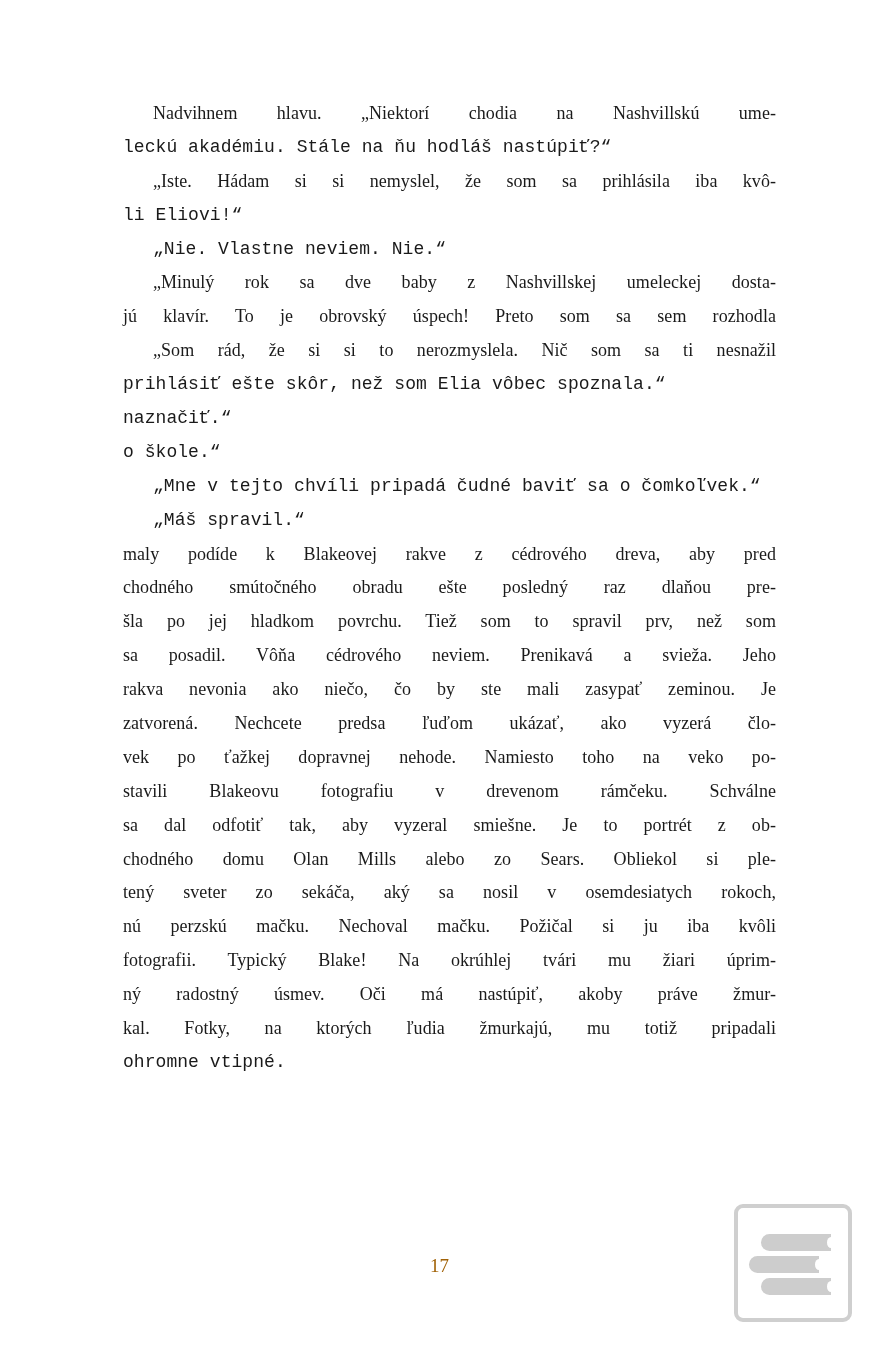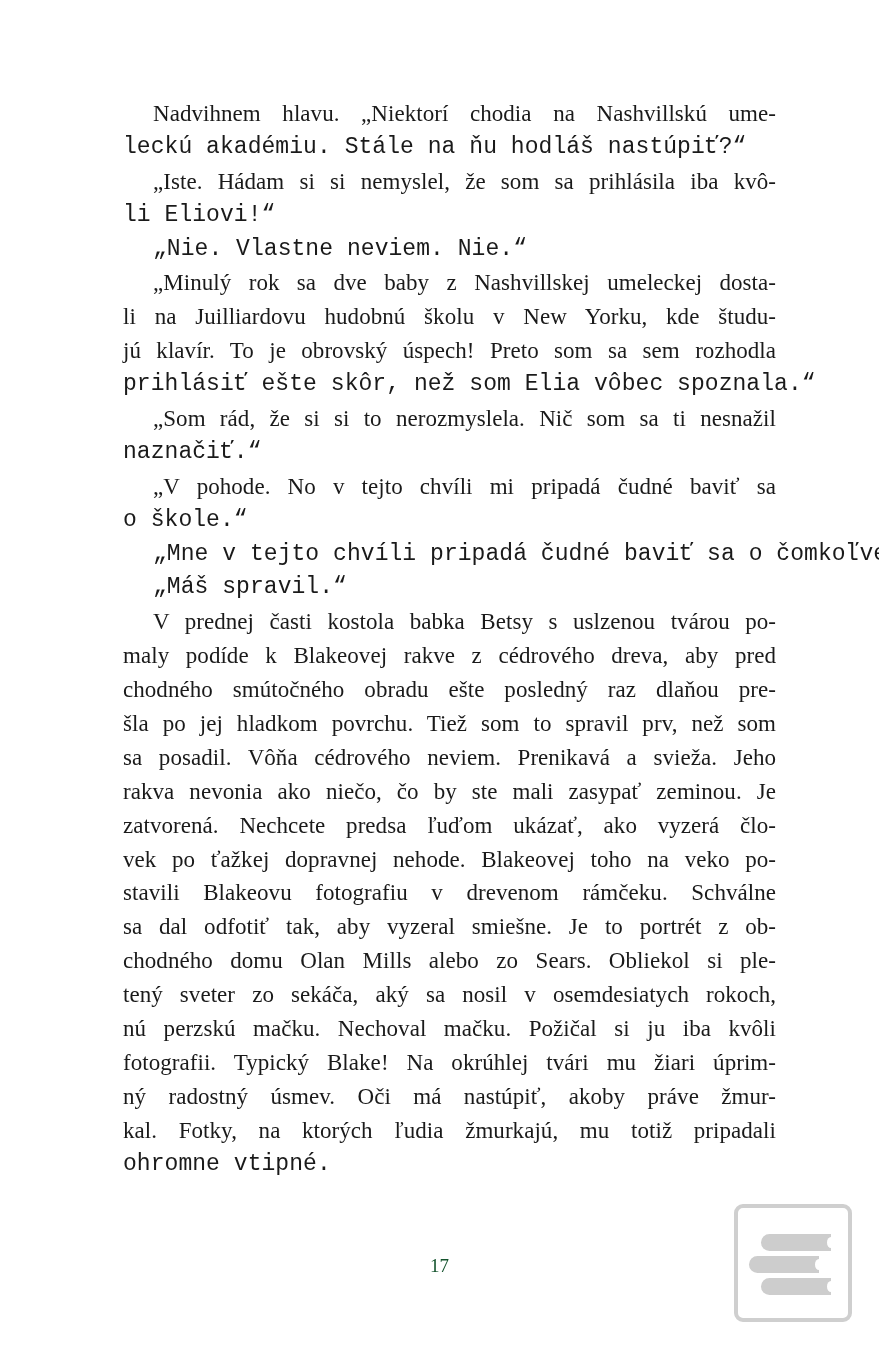--- a/index.html
+++ b/index.html
@@ -25,41 +25,41 @@
     .text-block {
       position: absolute;
       left: 123px;
       top: 97px;
       width: 653px;
     }
     .line {
       display: block;
       height: 33.9px;
       line-height: 33.9px;
-      font-size: 23px;
+      font-size: 18px;
       white-space: nowrap;
       text-align: justify;
       text-align-last: justify;
       letter-spacing: 0.05px;
     }
     .line.indent {
       padding-left: 30px;
     }
     .line.last {
       text-align-last: left;
       font-family: Liberation Mono, monospace;
     }
     .page-number {
       position: absolute;
       top: 1255px;
       left: 0;
       width: 879px;
       text-align: center;
       font-size: 19px;
-      color: #14532d;
+      color: #a16207;
     }
     .watermark {
       position: absolute;
       left: 734px;
       top: 1204px;
       width: 118px;
       height: 118px;
       box-sizing: border-box;
       border: 4px solid #cfcfcf;
       border-radius: 9px;
@@ -89,37 +89,34 @@
 <body>
 
 <div class="page">
   <div class="text-block" id="text-block">
       <span class="line indent">Nadvihnem hlavu. „Niektorí chodia na Nashvillskú ume-</span>
       <span class="line last">leckú akadémiu. Stále na ňu hodláš nastúpiť?“</span>
       <span class="line indent">„Iste. Hádam si si nemyslel, že som sa prihlásila iba kvô-</span>
       <span class="line last">li Eliovi!“</span>
       <span class="line indent last">„Nie. Vlastne neviem. Nie.“</span>
       <span class="line indent">„Minulý rok sa dve baby z Nashvillskej umeleckej dosta-</span>
-      <span class="line">li na Juilliardovu hudobnú školu v New Yorku, kde študu-</span>
       <span class="line">jú klavír. To je obrovský úspech! Preto som sa sem rozhodla</span>
+      <span class="line indent">„Som rád, že si si to nerozmyslela. Nič som sa ti nesnažil</span>
       <span class="line last">prihlásiť ešte skôr, než som Elia vôbec spoznala.“</span>
-      <span class="line indent">„Som rád, že si si to nerozmyslela. Nič som sa ti nesnažil</span>
       <span class="line last">naznačiť.“</span>
-      <span class="line indent">„V pohode. No v tejto chvíli mi pripadá čudné baviť sa</span>
       <span class="line last">o škole.“</span>
       <span class="line indent last">„Mne v tejto chvíli pripadá čudné baviť sa o čomkoľvek.“</span>
       <span class="line indent last">„Máš spravil.“</span>
-      <span class="line indent">V prednej časti kostola babka Betsy s uslzenou tvárou po-</span>
       <span class="line">maly podíde k Blakeovej rakve z cédrového dreva, aby pred</span>
       <span class="line">chodného smútočného obradu ešte posledný raz dlaňou pre-</span>
       <span class="line">šla po jej hladkom povrchu. Tiež som to spravil prv, než som</span>
       <span class="line">sa posadil. Vôňa cédrového neviem. Prenikavá a svieža. Jeho</span>
       <span class="line">rakva nevonia ako niečo, čo by ste mali zasypať zeminou. Je</span>
       <span class="line">zatvorená. Nechcete predsa ľuďom ukázať, ako vyzerá člo-</span>
-      <span class="line">vek po ťažkej dopravnej nehode. Blakeovej toho na veko po-</span>
+      <span class="line">vek po ťažkej dopravnej nehode. Namiesto toho na veko po-</span>
       <span class="line">stavili Blakeovu fotografiu v drevenom rámčeku. Schválne</span>
       <span class="line">sa dal odfotiť tak, aby vyzeral smiešne. Je to portrét z ob-</span>
       <span class="line">chodného domu Olan Mills alebo zo Sears. Obliekol si ple-</span>
       <span class="line">tený sveter zo sekáča, aký sa nosil v osemdesiatych rokoch,</span>
       <span class="line">nú perzskú mačku. Nechoval mačku. Požičal si ju iba kvôli</span>
       <span class="line">fotografii. Typický Blake! Na okrúhlej tvári mu žiari úprim-</span>
       <span class="line">ný radostný úsmev. Oči má nastúpiť, akoby práve žmur-</span>
       <span class="line">kal. Fotky, na ktorých ľudia žmurkajú, mu totiž pripadali</span>
       <span class="line last">ohromne vtipné.</span>
     </div>

